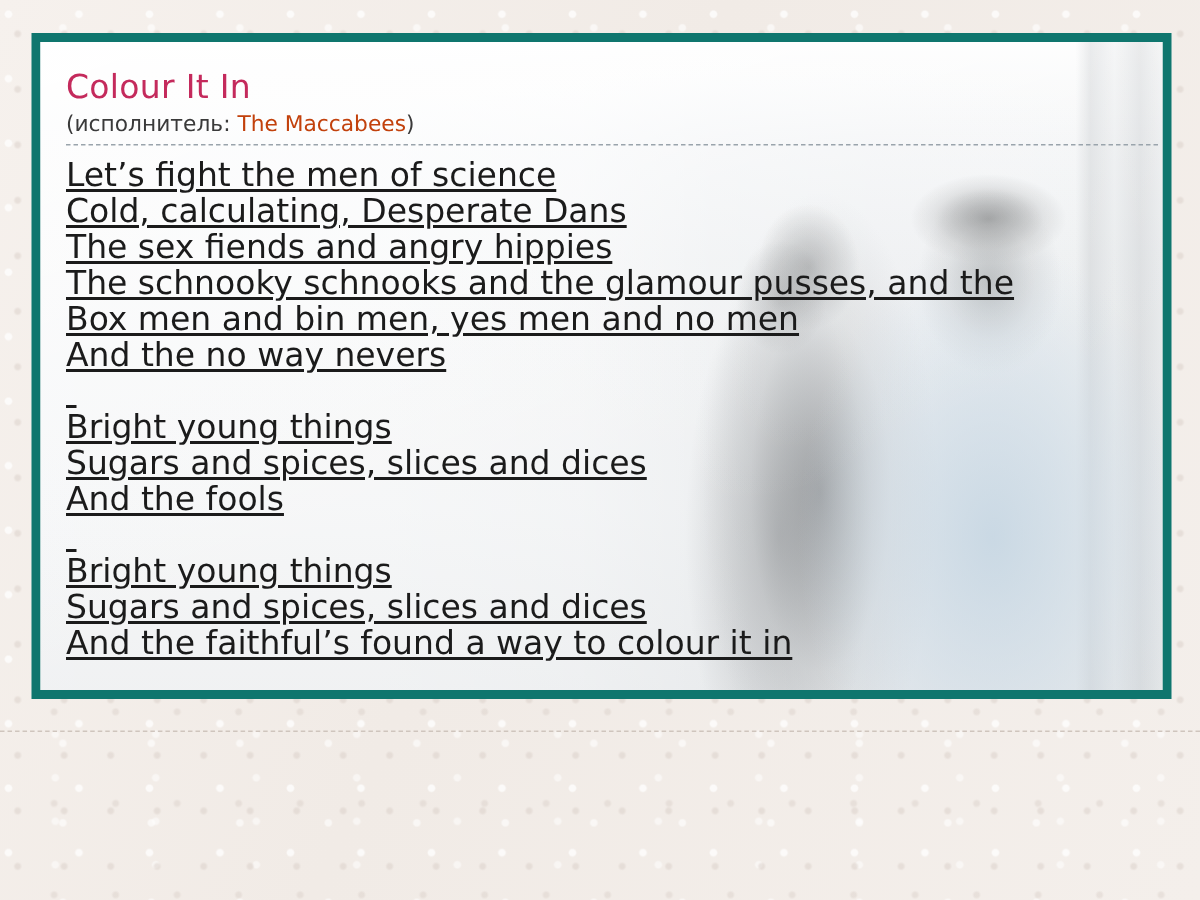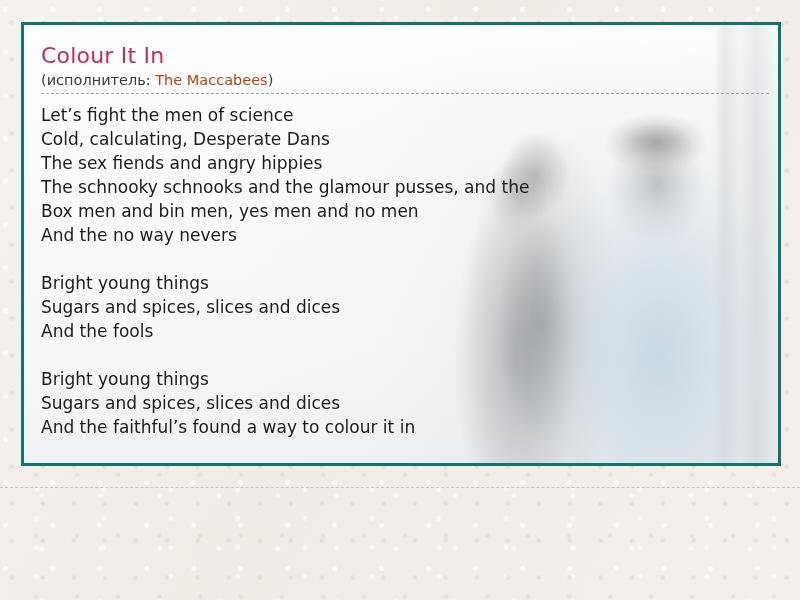--- a/index.html
+++ b/index.html
@@ -40,21 +40,21 @@
     border-top: 1px dashed #cfc5bd;
   }
 
   
   #lyric-panel {
     position: absolute;
     left: 21px;
     top: 22px;
     width: 760px;
     height: 444px;
-    border: 3px solid #0f766e;
+    border: 6px solid #0f766e;
     background-color: #eef0f2;
     overflow: hidden;
     box-sizing: border-box;
   }
 
   
   #panel-photo {
     position: absolute;
     inset: 0;
     background-color: #eceef0;
@@ -119,24 +119,25 @@
 
   #title-divider {
     margin: 3px 0 0 0;
     width: 728px;
     height: 0;
     border-top: 1px dashed #9aa4ac;
   }
 
   #lyrics {
     margin: 9px 0 0 0;
-    font-size: 17px;
+    font-size: 22px;
     line-height: 24px;
     color: #1b1b1b;
     white-space: pre;
+    text-decoration: underline;
   }
   .lyric-line {
     height: 24px;
   }
   .lyric-line.blank {
     height: 24px;
   }
 </style>
 </head>
 <body>

